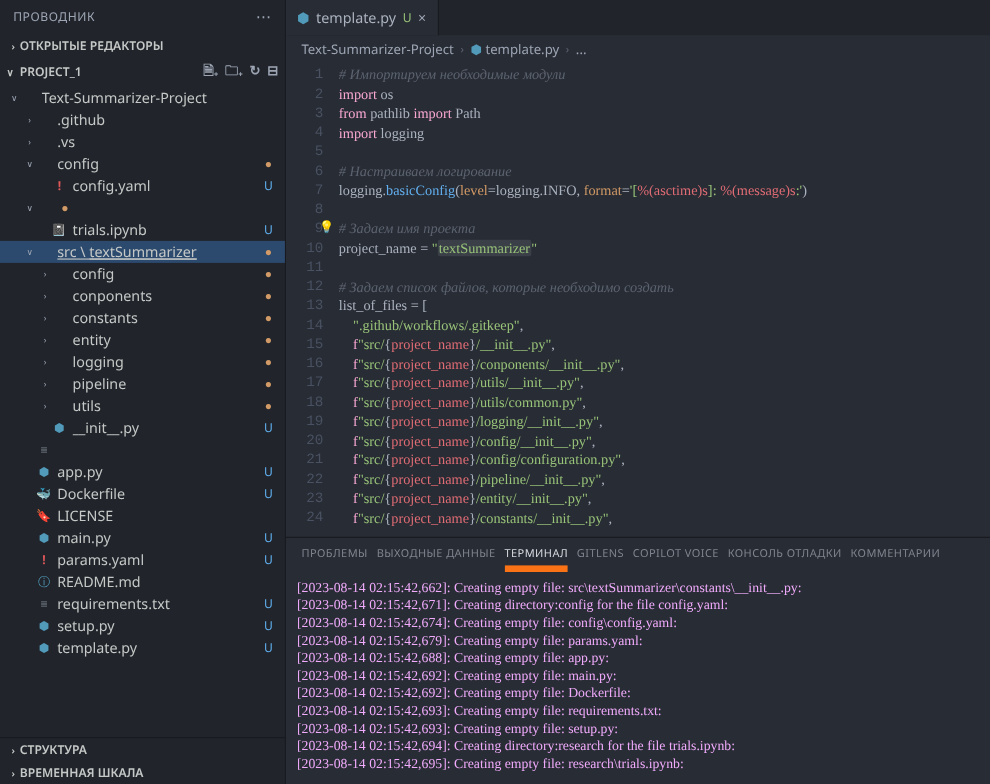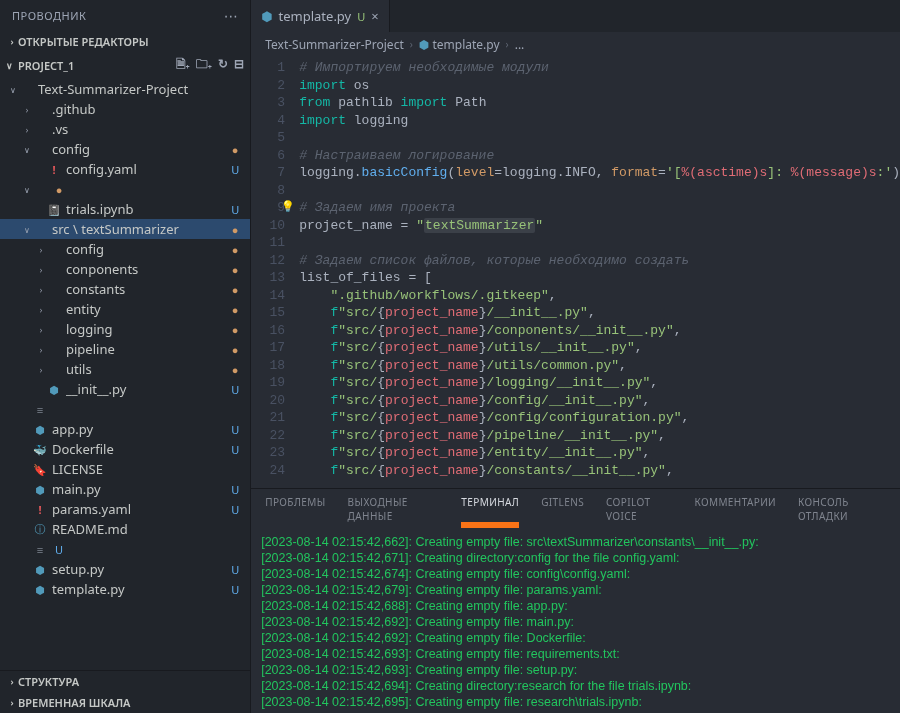--- a/index.html
+++ b/index.html
@@ -30,38 +30,38 @@
 .main { flex:1; display:flex; flex-direction:column; background:#282c34; }
 .tabbar { display:flex; background:#21252b; height:32px; align-items:stretch; }
 .tab { display:flex; align-items:center; gap:6px; padding:0 10px; background:#282c34; border-right:1px solid #181a1f; font-size:13px; cursor:pointer; }
 .tab .u { color:#98c379; font-size:11px; }
 .tab .close { color:#9da5b4; font-size:13px; cursor:pointer; }
 .breadcrumb { display:flex; align-items:center; gap:6px; padding:4px 14px; font-size:12px; color:#9da5b4; height:24px; }
 .breadcrumb .sep { color:#5c6370; font-size:10px; }
 .editor { flex:1; display:flex; overflow:auto; font-family:Consolas,"Courier New",monospace; font-size:13px; line-height:17.5px; }
 .gutter { width:48px; text-align:right; color:#495162; padding:3px 14px 3px 0; user-select:none; }
 .gutter div { height:17.5px; }
-.code { flex:1; padding:3px 0; white-space:pre; position:relative; }
+.code { flex:1; padding:3px 0; white-space:pre; position:relative;font-family:Liberation Serif, serif; }
 .code-line { height:17.5px; }
-.c-kw { color:#14b8a6; }
+.c-kw { color:#f9a8d4; }
 .c-str { color:#98c379; }
 .c-fn { color:#61afef; }
 .c-com { color:#5c6370; font-style:italic; }
 .c-op { color:#abb2bf; }
 .c-var { color:#e06c75; }
 .c-prm { color:#d19a66; }
 .c-sel { background:#3b4048; border-radius:2px; padding:0 1px; color:#98c379; }
 .bulb { position:absolute; left:-18px; color:#e5c07b; font-size:11px; }
 .panel { border-top:1px solid #181a1f; background:#282c34; display:flex; flex-direction:column; height:225px; }
-.panel-tabs { display:flex; gap:22px; padding:6px 14px 0; font-size:10px; letter-spacing:0.4px; color:#7f848e; }
+.panel-tabs { display:flex; gap:8px; padding:6px 14px 0; font-size:10px; letter-spacing:0.4px; color:#7f848e; }
 .panel-tabs span { padding-bottom:5px; cursor:pointer; }
 .panel-tabs span.active { color:#d7dae0; border-bottom:6px solid #f97316; }
-.terminal { flex:1; overflow:auto; padding:6px 10px; font-family:Liberation Sans, sans-serif; font-size:12.5px; line-height:16px; color:#22c55e; }
+.terminal { flex:1; overflow:auto; padding:6px 10px; font-family:Liberation Serif, serif; font-size:12.5px; line-height:16px; color:#f0abfc; }
 .sb-bottom { border-top:1px solid #181a1f; }
-.underline { }
+.underline { text-decoration:underline; }
 </style>
 </head>
 <body>
 
 <div class="sidebar">
   <div class="sb-header">
     <span>ПРОВОДНИК</span>
     <span class="dots">⋯</span>
   </div>
   <div class="sb-section">
@@ -213,20 +213,21 @@
       </div>
       <div class="tree-item" style="padding-left: 22px;">
         <span class="chev"></span>
         <span class="icon ic-md">ⓘ</span>
         <span class="label">README.md</span>
         <span class="status"></span>
       </div>
       <div class="tree-item" style="padding-left: 22px;">
         <span class="chev"></span>
         <span class="icon ic-file">≡</span>
+        <span class="label">requirements.txt</span>
         <span class="status">U</span>
       </div>
       <div class="tree-item" style="padding-left: 22px;">
         <span class="chev"></span>
         <span class="icon ic-py">⬢</span>
         <span class="label">setup.py</span>
         <span class="status">U</span>
       </div>
       <div class="tree-item" style="padding-left: 22px;">
         <span class="chev"></span>
@@ -292,22 +293,22 @@
       </div>
     <div class="code" id="code"><div class="code-line"><span class="c-com"># Импортируем необходимые модули</span></div><div class="code-line"><span class="c-kw">import</span> os</div><div class="code-line"><span class="c-kw">from</span> pathlib <span class="c-kw">import</span> Path</div><div class="code-line"><span class="c-kw">import</span> logging</div><div class="code-line"></div><div class="code-line"><span class="c-com"># Настраиваем логирование</span></div><div class="code-line">logging.<span class="c-fn">basicConfig</span>(<span class="c-prm">level</span><span class="c-op">=</span>logging.INFO, <span class="c-prm">format</span><span class="c-op">=</span><span class="c-str">'[</span><span class="c-var">%(asctime)s</span><span class="c-str">]: </span><span class="c-var">%(message)s</span><span class="c-str">:'</span>)</div><div class="code-line"></div><div class="code-line"><span class="bulb">💡</span><span class="c-com">#&nbsp;Задаем имя проекта</span></div><div class="code-line">project_name <span class="c-op">=</span> <span class="c-str">"</span><span class="c-sel">textSummarizer</span><span class="c-str">"</span></div><div class="code-line"></div><div class="code-line"><span class="c-com"># Задаем список файлов, которые необходимо создать</span></div><div class="code-line">list_of_files <span class="c-op">=</span> [</div><div class="code-line">    <span class="c-str">".github/workflows/.gitkeep"</span>,</div><div class="code-line">    <span class="c-kw">f</span><span class="c-str">"src/</span>{<span class="c-var">project_name</span>}<span class="c-str">/__init__.py"</span>,</div><div class="code-line">    <span class="c-kw">f</span><span class="c-str">"src/</span>{<span class="c-var">project_name</span>}<span class="c-str">/conponents/__init__.py"</span>,</div><div class="code-line">    <span class="c-kw">f</span><span class="c-str">"src/</span>{<span class="c-var">project_name</span>}<span class="c-str">/utils/__init__.py"</span>,</div><div class="code-line">    <span class="c-kw">f</span><span class="c-str">"src/</span>{<span class="c-var">project_name</span>}<span class="c-str">/utils/common.py"</span>,</div><div class="code-line">    <span class="c-kw">f</span><span class="c-str">"src/</span>{<span class="c-var">project_name</span>}<span class="c-str">/logging/__init__.py"</span>,</div><div class="code-line">    <span class="c-kw">f</span><span class="c-str">"src/</span>{<span class="c-var">project_name</span>}<span class="c-str">/config/__init__.py"</span>,</div><div class="code-line">    <span class="c-kw">f</span><span class="c-str">"src/</span>{<span class="c-var">project_name</span>}<span class="c-str">/config/configuration.py"</span>,</div><div class="code-line">    <span class="c-kw">f</span><span class="c-str">"src/</span>{<span class="c-var">project_name</span>}<span class="c-str">/pipeline/__init__.py"</span>,</div><div class="code-line">    <span class="c-kw">f</span><span class="c-str">"src/</span>{<span class="c-var">project_name</span>}<span class="c-str">/entity/__init__.py"</span>,</div><div class="code-line">    <span class="c-kw">f</span><span class="c-str">"src/</span>{<span class="c-var">project_name</span>}<span class="c-str">/constants/__init__.py"</span>,</div></div>
   </div>
   <div class="panel">
     <div class="panel-tabs" id="panel-tabs">
         <span>ПРОБЛЕМЫ</span>
         <span>ВЫХОДНЫЕ ДАННЫЕ</span>
         <span class="active">ТЕРМИНАЛ</span>
         <span>GITLENS</span>
         <span>COPILOT VOICE</span>
+        <span>КОНСОЛЬ ОТЛАДКИ</span>
         <span>КОММЕНТАРИИ</span>
-        <span>КОНСОЛЬ ОТЛАДКИ</span>
       </div>
     <div class="terminal" id="terminal">
         <div>[2023-08-14 02:15:42,662]: Creating empty file: src\textSummarizer\constants\__init__.py:</div>
         <div>[2023-08-14 02:15:42,671]: Creating directory:config for the file config.yaml:</div>
         <div>[2023-08-14 02:15:42,674]: Creating empty file: config\config.yaml:</div>
         <div>[2023-08-14 02:15:42,679]: Creating empty file: params.yaml:</div>
         <div>[2023-08-14 02:15:42,688]: Creating empty file: app.py:</div>
         <div>[2023-08-14 02:15:42,692]: Creating empty file: main.py:</div>
         <div>[2023-08-14 02:15:42,692]: Creating empty file: Dockerfile:</div>
         <div>[2023-08-14 02:15:42,693]: Creating empty file: requirements.txt:</div>

